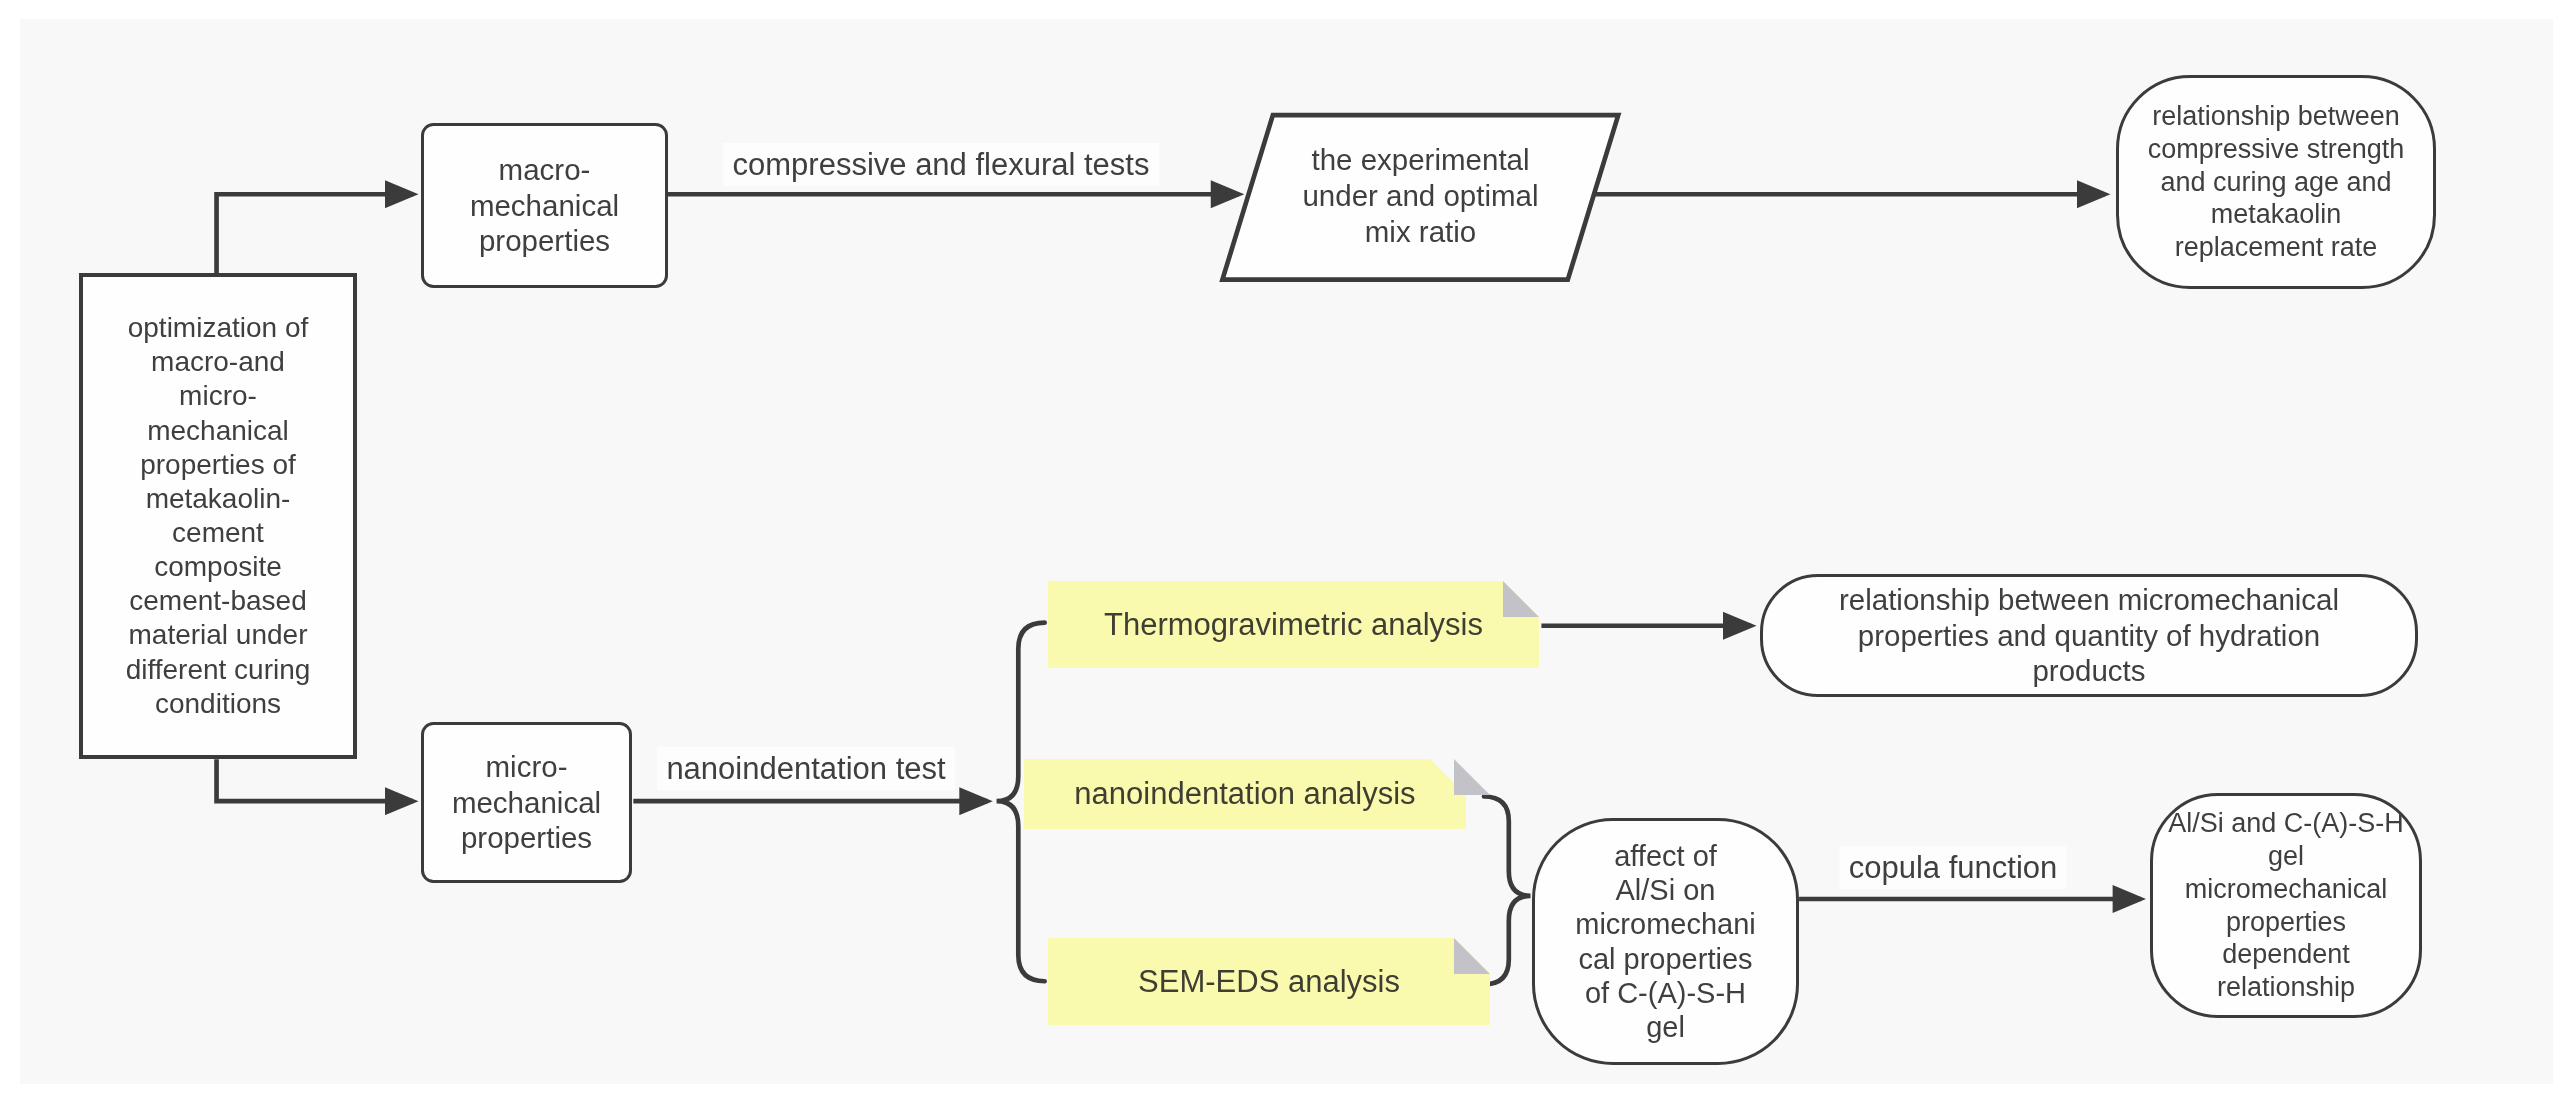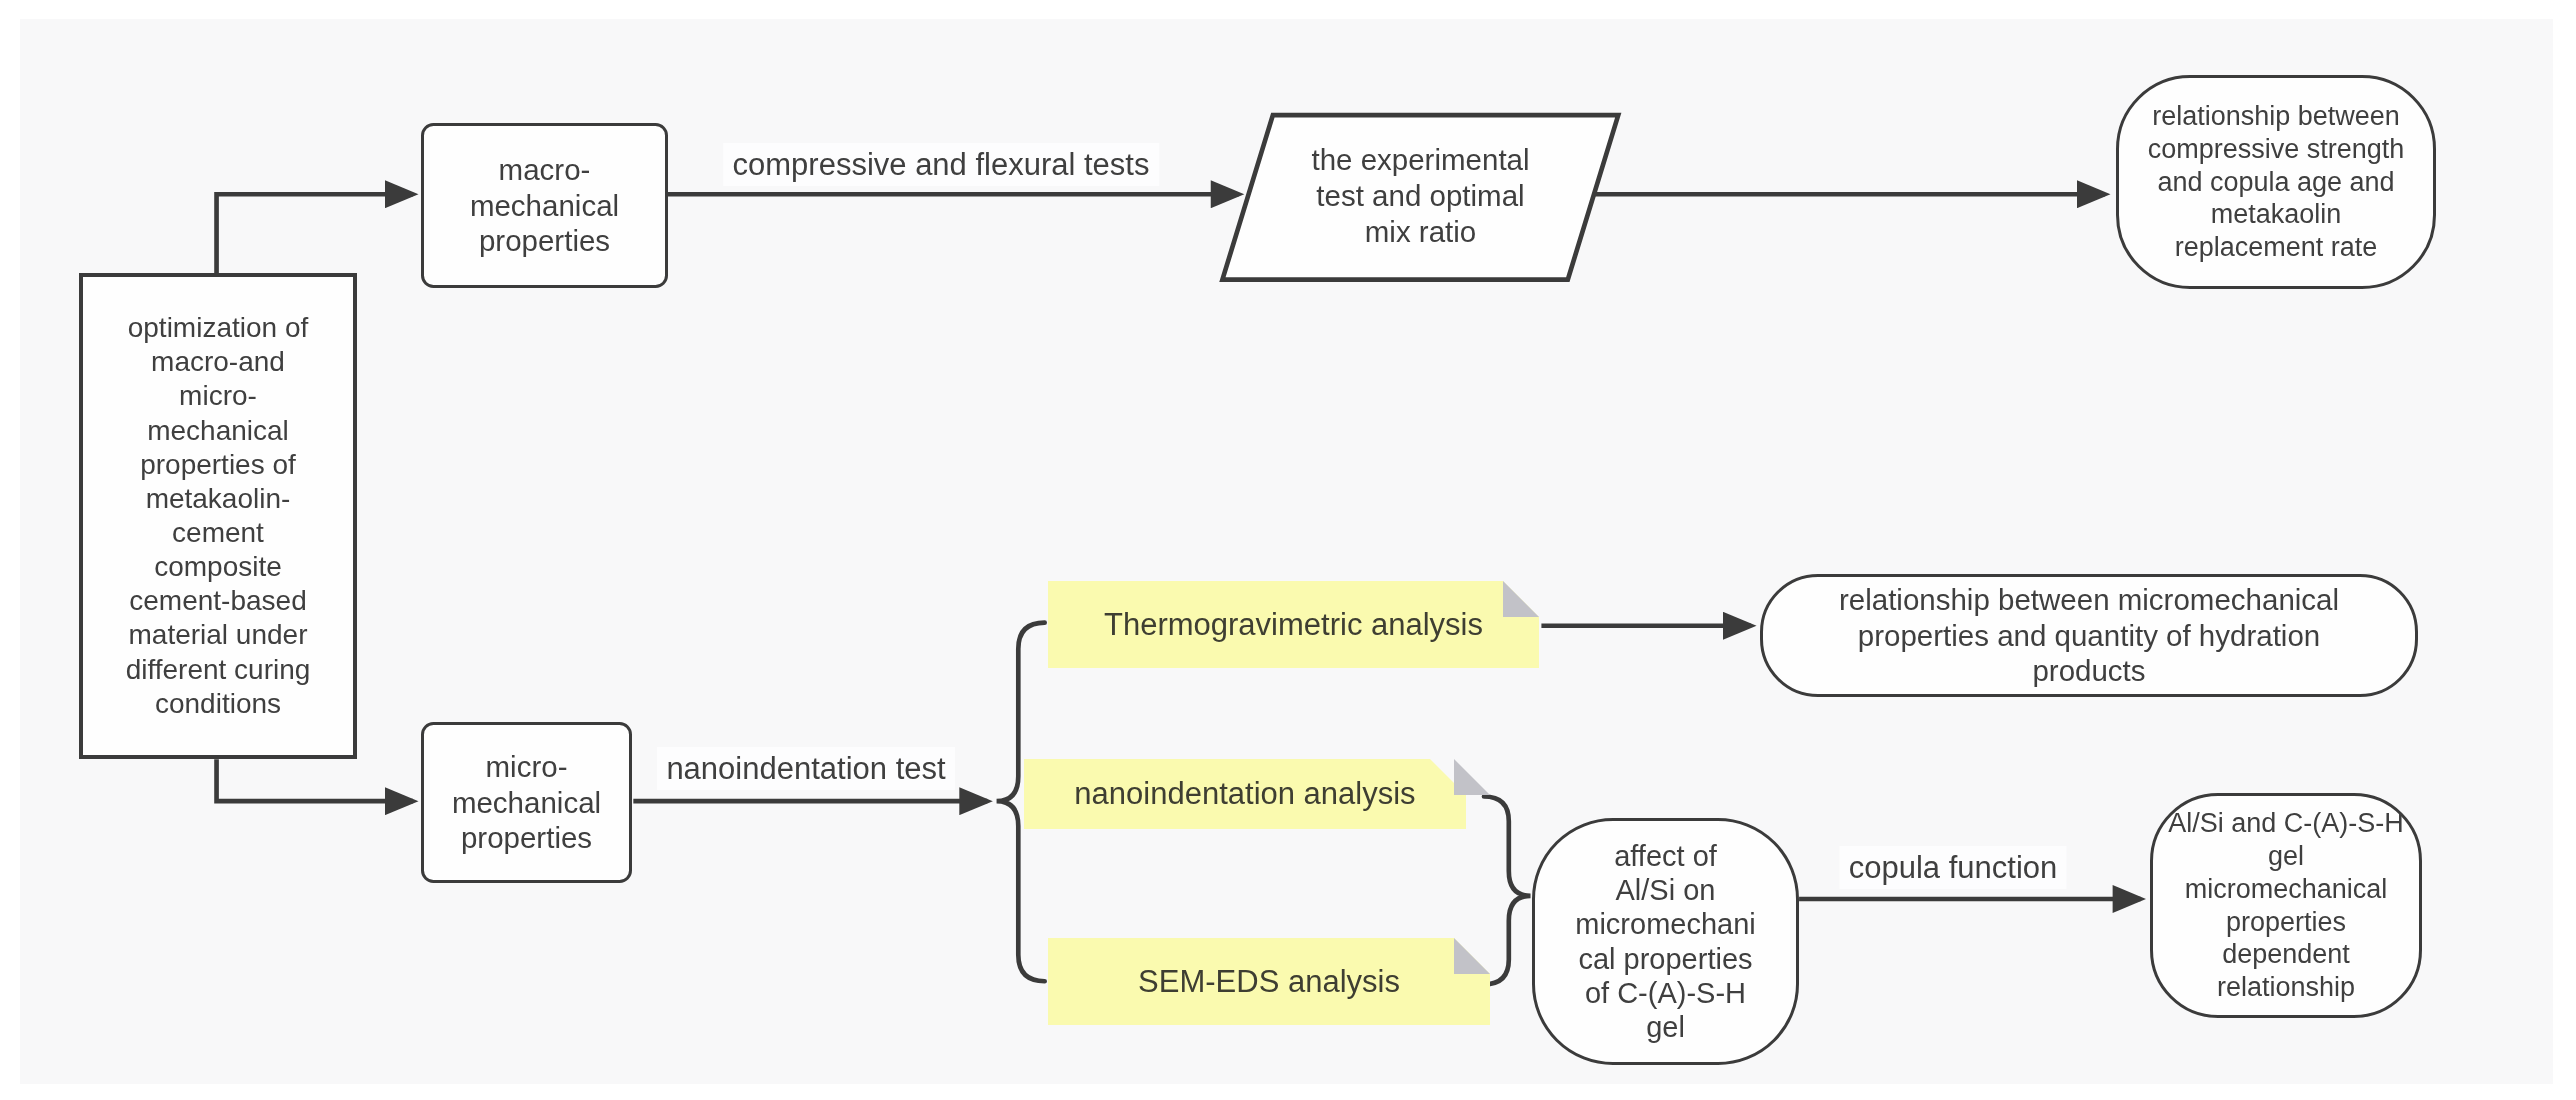--- a/index.html
+++ b/index.html
@@ -105,26 +105,26 @@
 cement-based
 material under
 different curing
 conditions</div>
 
   <div class="node rounded-sm f38" style="left:421px;top:123px;width:247px;height:165px;">macro-
 mechanical
 properties</div>
 
   <div class="node noborder f38" style="left:1242px;top:116px;width:357px;height:160px;">the experimental
-test and optimal
+under and optimal
 mix ratio</div>
 
   <div class="node stadium f35" style="left:2116px;top:75px;width:320px;height:214px;padding:0 14px;">relationship between
 compressive strength
-and copula age and
+and curing age and
 metakaolin
 replacement rate</div>
 
   <div class="node rounded-sm f38" style="left:421px;top:722px;width:211px;height:161px;">micro-
 mechanical
 properties</div>
 
   <div class="note" style="left:1048px;top:581px;width:491px;height:87px;">
     <span>Thermogravimetric analysis</span>
   </div>

